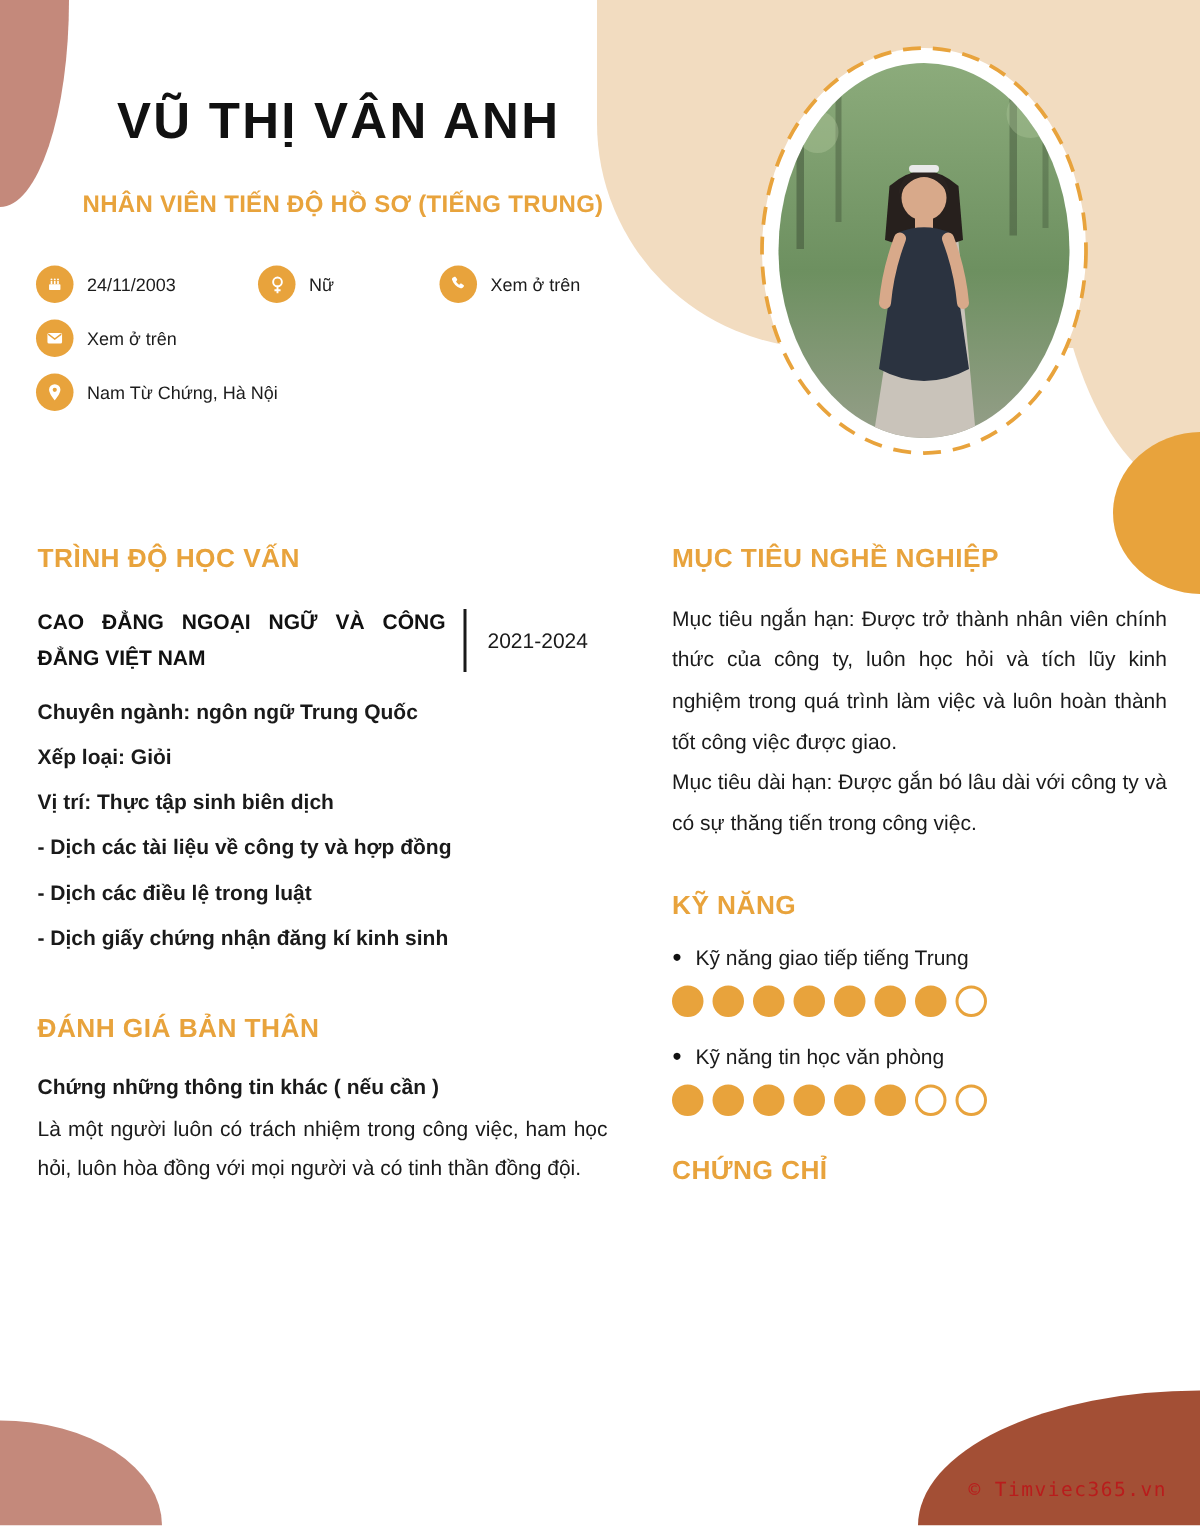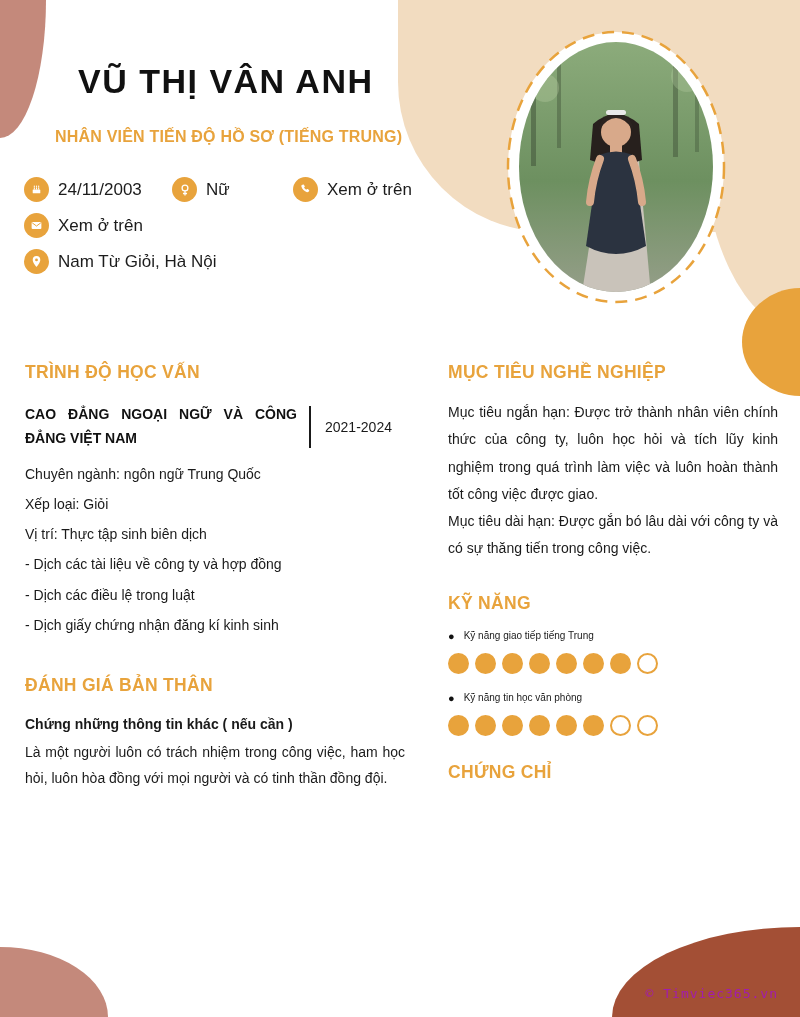--- a/index.html
+++ b/index.html
@@ -20,21 +20,21 @@
 
   .name {
     position:absolute; left:78px; top:62px; font-size:34px; font-weight:800;
     letter-spacing:1.5px; color:#111;
   }
   .job-title {
     position:absolute; left:55px; top:128px; font-size:16px; font-weight:600;
     color:var(--accent,#e8a33c); letter-spacing:.2px;
   }
 
-  .contact-item { position:absolute; display:flex; align-items:center; gap:9px; font-size:17px; color:#1c1c1c; }
+  .contact-item { position:absolute; display:flex; align-items:center; gap:9px; font-size:12px; color:#1c1c1c; }
   .ci-birthday { left:24px; top:177px; }
   .ci-gender   { left:172px; top:177px; }
   .ci-phone    { left:293px; top:177px; }
   .ci-email    { left:24px; top:213px; }
   .ci-address  { left:24px; top:249px; }
   .icon-circle {
     width:25px; height:25px; border-radius:50%; background:var(--accent,#e8a33c);
     display:flex; align-items:center; justify-content:center; flex:0 0 25px;
   }
   .icon-circle svg { display:block; }
@@ -53,35 +53,35 @@
   .mt-cert  { margin-top:26px; }
 
   .entry { display:flex; align-items:center; margin-bottom:13px; }
   .entry-title {
     width:272px; font-size:14px; font-weight:700; color:#111;
     line-height:1.7; text-align:justify;
   }
   .entry-divider { width:2px; background:#1a1a1a; align-self:stretch; margin:3px 10px 3px 12px; }
   .entry-date { flex:1; font-size:14px; line-height:1.6; padding-left:4px; }
 
-  .line { font-size:14px; margin-bottom:10px; line-height:1.45; }
+  .line { font-size:14px; margin-bottom:10px; line-height:1.45;font-weight:bold; }
   .para { font-size:14px; line-height:1.8; text-align:justify; }
   .note-line { font-size:14px; font-weight:600; margin-bottom:8px; }
 
   .right-col .para { line-height:1.95; }
 
   .skill { margin-bottom:18px; }
-  .skill-label { display:flex; align-items:center; font-size:10px; margin-bottom:11px; }
+  .skill-label { display:flex; align-items:center; font-size:14px; margin-bottom:11px; }
   .skill-label::before { content:"●"; font-size:11px; margin-right:9px; color:#111; }
   .dots { display:flex; gap:6px; }
   .dot { width:21px; height:21px; border-radius:50%; border:2px solid var(--accent,#e8a33c); background:#fff; }
   .dot.filled { background:var(--accent,#e8a33c); border-color:var(--accent,#e8a33c); }
 
   .footer-credit {
-    position:absolute; right:22px; bottom:16px; color:#a21caf;
+    position:absolute; right:22px; bottom:16px; color:#b91c1c;
     font-family:"DejaVu Sans Mono","Liberation Mono",monospace; font-size:13px; letter-spacing:1px;margin-left:10px;
   }
 </style>
 </head>
 <body>
 
 <div class="shape shape-top-left"></div>
 <div class="shape shape-beige-main"></div>
 <div class="shape shape-beige-side"></div>
 <div class="shape shape-orange-circle"></div>
@@ -168,21 +168,21 @@
   </span>
   <span>Xem ở trên</span>
 </div>
 
 <div class="contact-item ci-address">
   <span class="icon-circle">
     <svg width="13" height="13" viewBox="0 0 24 24" fill="#fff">
       <path d="M12 2a7 7 0 0 0-7 7c0 5 7 13 7 13s7-8 7-13a7 7 0 0 0-7-7zm0 9.6a2.6 2.6 0 1 1 0-5.2 2.6 2.6 0 0 1 0 5.2z"></path>
     </svg>
   </span>
-  <span>Nam Từ Giỏi, Hà Nội</span>
+  <span>Nam Từ Chứng, Hà Nội</span>
 </div>
 
 <div class="left-col">
   <h2 class="section-heading">TRÌNH ĐỘ HỌC VẤN</h2>
   <div class="entry">
     <div class="entry-title">CAO ĐẲNG NGOẠI NGỮ VÀ CÔNG ĐẲNG VIỆT NAM</div>
     <div class="entry-divider"></div>
     <div class="entry-date">2021-2024</div>
   </div>
   <div class="line">Chuyên ngành: ngôn ngữ Trung Quốc</div>

